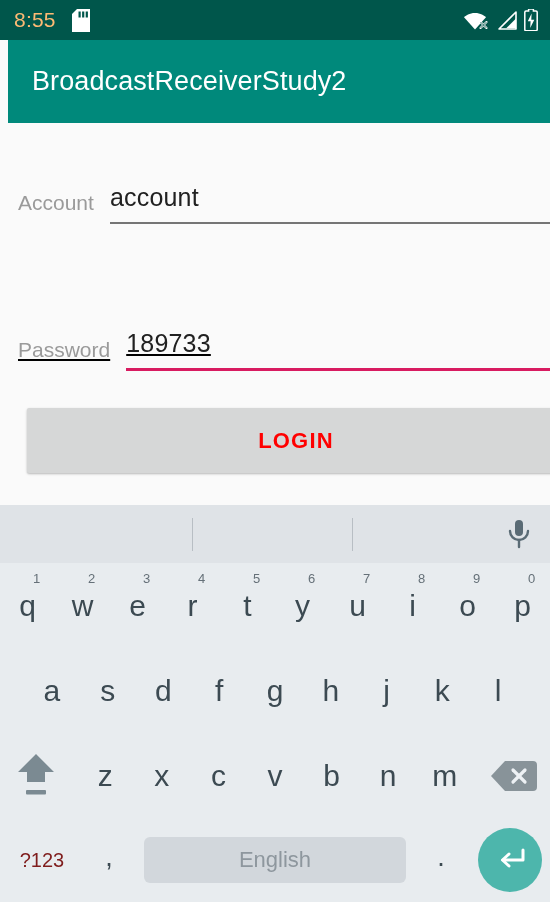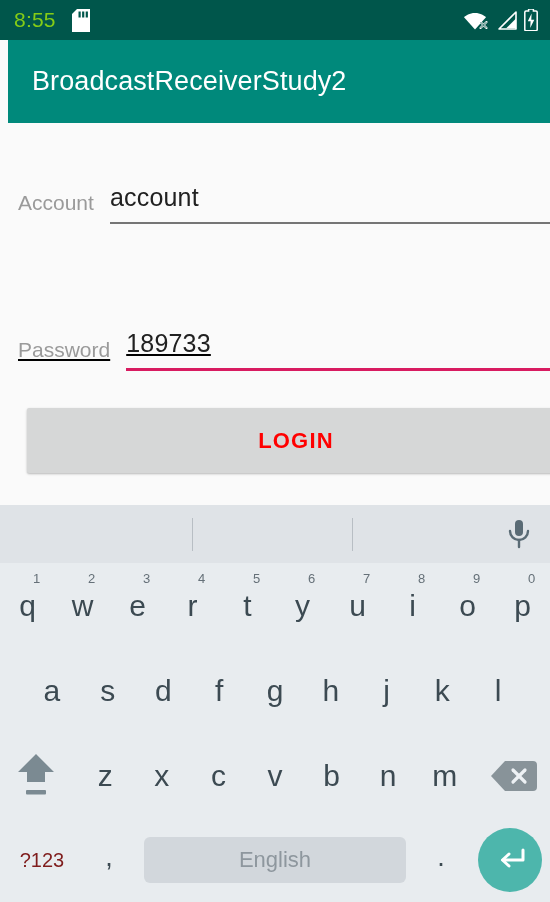--- a/index.html
+++ b/index.html
@@ -27,21 +27,21 @@
     top: 0; left: 0;
     width: 550px;
     height: 40px;
     background: #00564B;
     display: flex;
     align-items: center;
     box-sizing: border-box;
     padding: 0 12px 0 14px;
   }
   .status-clock {
-    color: #84cc16;
+    color: #fdba74;
     font-size: 21px;
     letter-spacing: 0.2px;
   }
   .status-left-icons {
     display: flex;
     align-items: center;
     margin-left: 16px;
   }
   .status-spacer { flex: 1 1 auto; }
   .status-right-icons {

